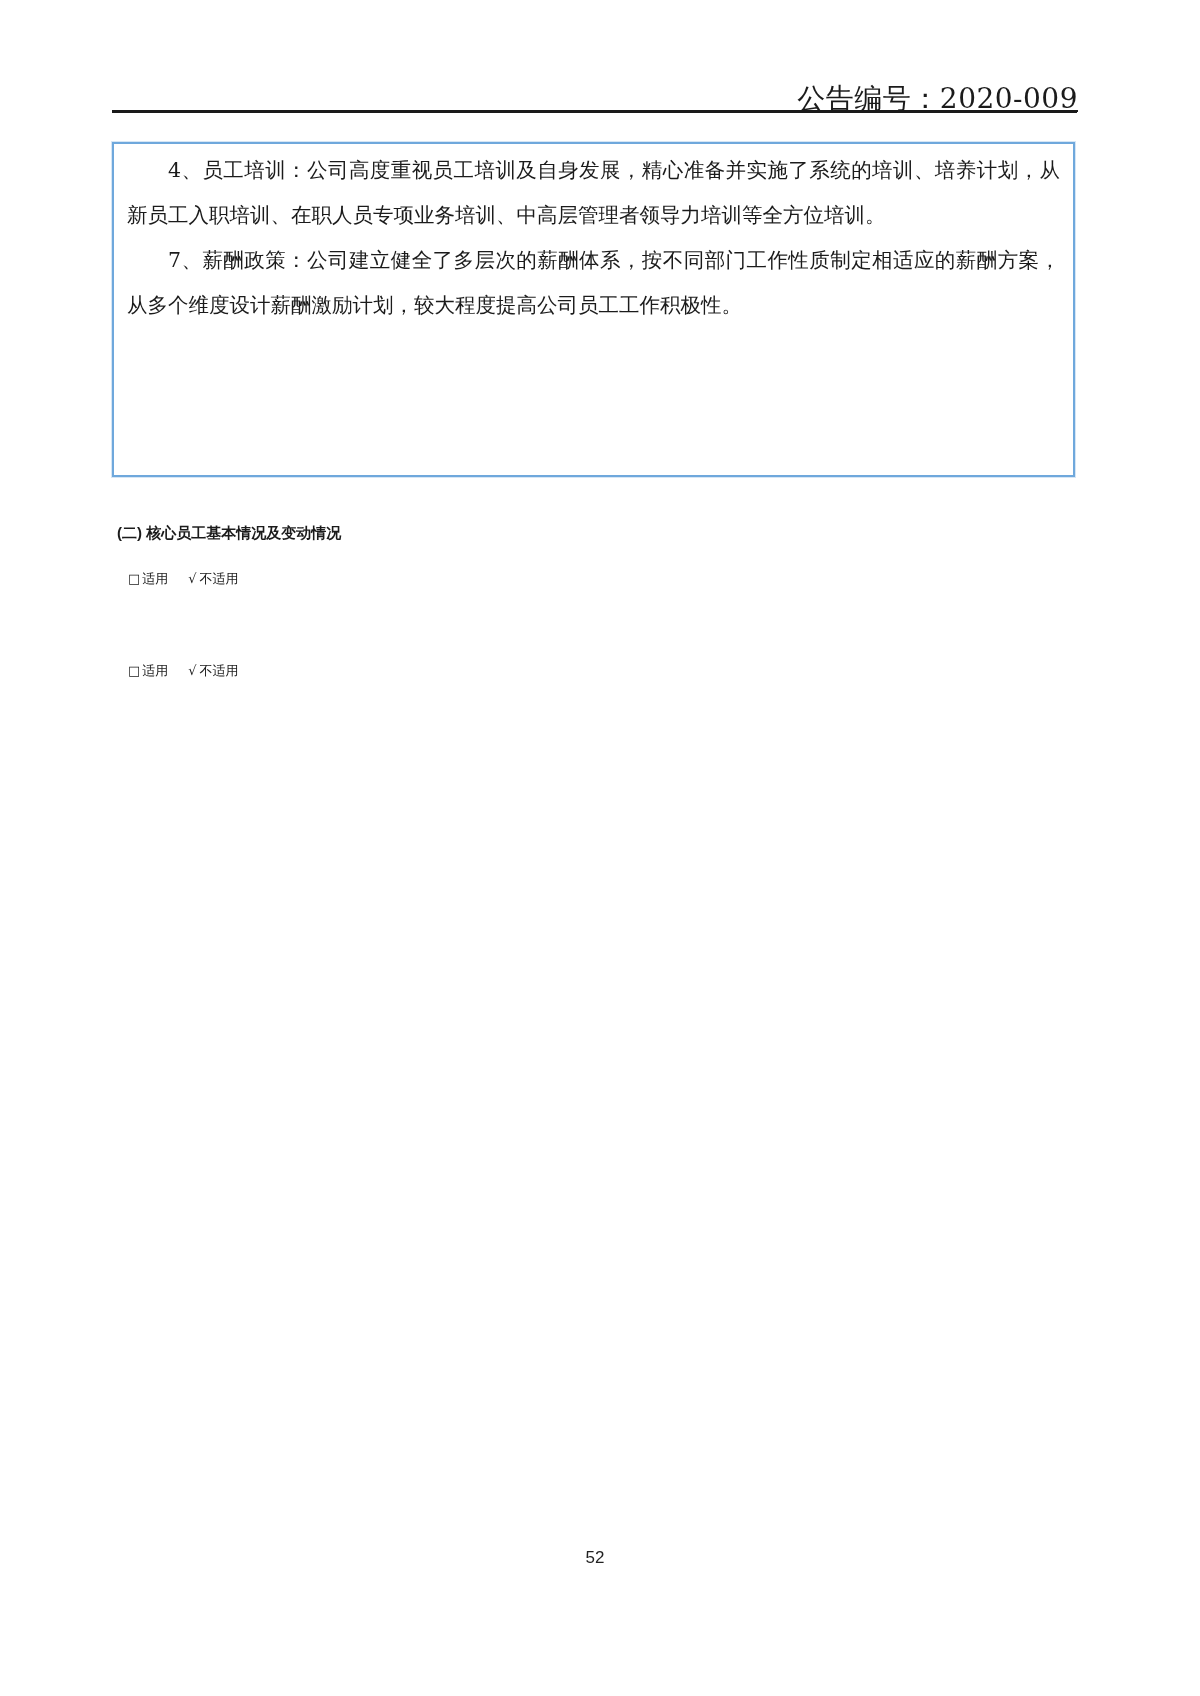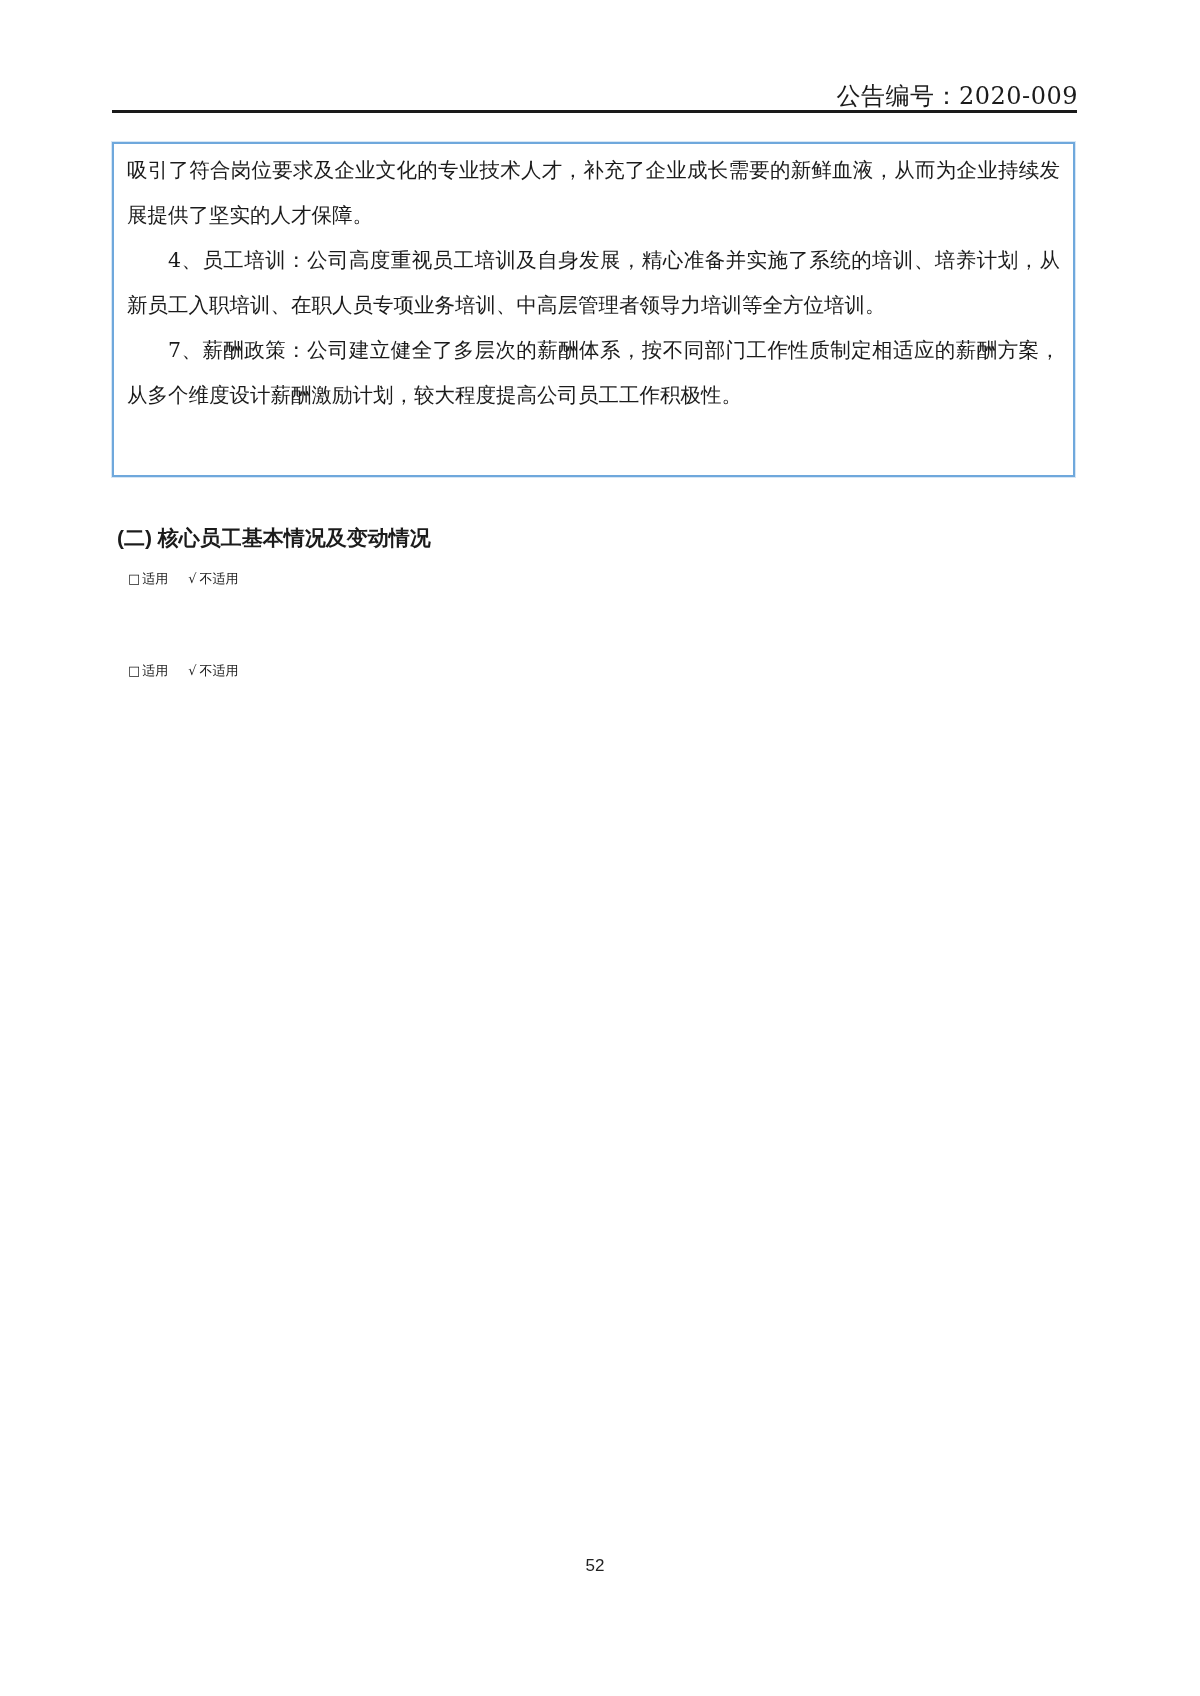--- a/index.html
+++ b/index.html
@@ -15,23 +15,24 @@
     position: relative;
     width: 1200px;
     height: 1696px;
     background: #ffffff;
     overflow: hidden;
   }
   .header-no {
     position: absolute;
     top: 80px;
     right: 122px;
-    font-size: 24px;
+    font-size: 28px;
     letter-spacing: 0.5px;
     white-space: nowrap;
+    text-decoration: underline;
   }
   .header-rule {
     position: absolute;
     left: 112px;
     top: 110px;
     width: 965px;
     height: 3px;
     background: #1a1a1a;
   }
   .content-box {
@@ -52,21 +53,21 @@
     line-height: 45px;
     text-align: justify;
     text-justify: inter-ideograph;
     text-align-last: left;
   }
   .content-box p.indent { text-indent: 2em; }
   .sec-heading-2 {
     position: absolute;
     left: 117px;
     top: 524px;
-    font-size: 21px;
+    font-size: 15px;
     font-weight: bold;
     font-family: "Liberation Sans", "DejaVu Sans", sans-serif;
     white-space: nowrap;
   }
   .applicability {
     position: absolute;
     left: 128px;
     font-size: 13px;
     white-space: nowrap;
   }
@@ -86,34 +87,32 @@
   .sec-heading-3 .sec3-title { margin-left: 42px; }
   .page-number {
     position: absolute;
     left: 0;
     top: 1548px;
     width: 1190px;
     text-align: center;
     font-size: 17px;
     font-family: "Liberation Sans", "DejaVu Sans", sans-serif;
     color: #222222;
-    margin-top: 8px;
   }
 </style>
 </head>
 <body>
 
 <div class="page">
 
   <div class="header-no">公告编号：2020-009</div>
 
   <div class="header-rule"></div>
 
   <div class="content-box">
-    <p>吸引了符合岗位要求及企业文化的专业技术人才，补充了企业成长需要的新鲜血液，从而为企业持续发展提供了坚实的人才保障。</p>
     <p class="indent">4、员工培训：公司高度重视员工培训及自身发展，精心准备并实施了系统的培训、培养计划，从新员工入职培训、在职人员专项业务培训、中高层管理者领导力培训等全方位培训。</p>
     <p class="indent">7、薪酬政策：公司建立健全了多层次的薪酬体系，按不同部门工作性质制定相适应的薪酬方案，从多个维度设计薪酬激励计划，较大程度提高公司员工工作积极性。</p>
   </div>
 
   <div class="sec-heading-2">(二) 核心员工基本情况及变动情况</div>
 
   <div class="applicability app-1">
     <span class="box-glyph">□</span><span>适用</span><span class="check">√</span><span>不适用</span>
   </div>
 

